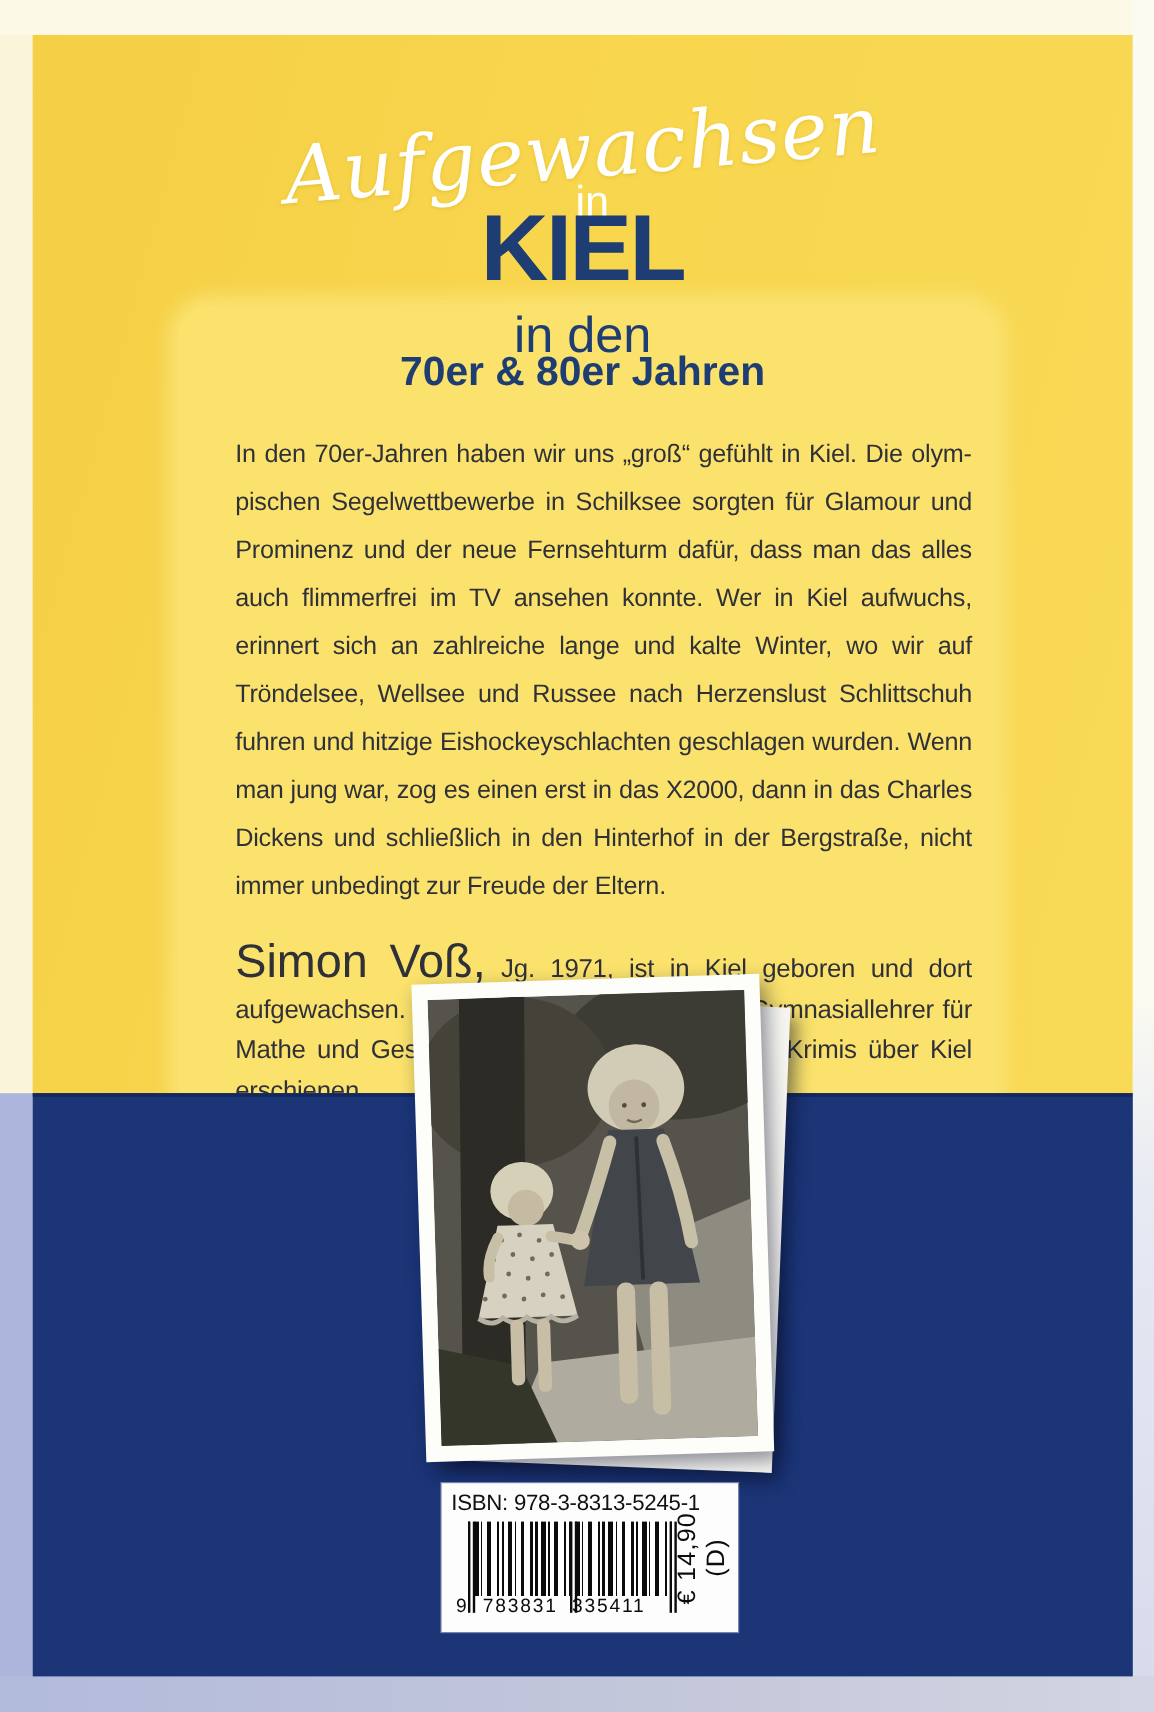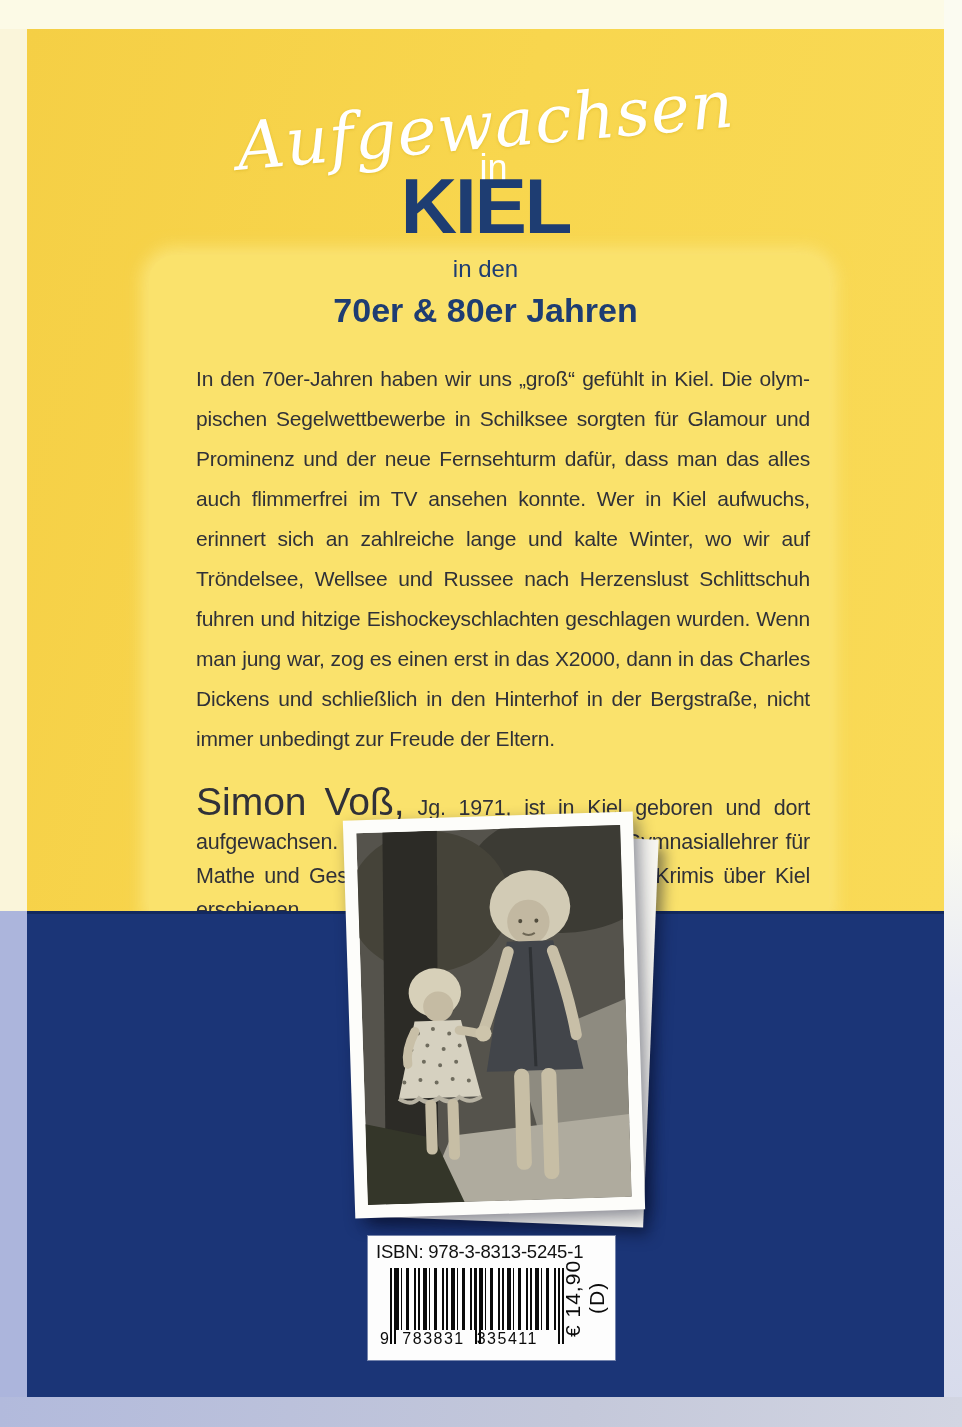--- a/index.html
+++ b/index.html
@@ -28,21 +28,21 @@
     box-shadow:0 0 16px 8px rgba(250,228,118,.95);
   }
   .title-line{position:absolute;left:0;right:0;text-align:center;}
   .script-title{
     top:58px;font-family:"DejaVu Serif",serif;font-style:italic;
     font-size:66px;color:#FFFFFF;transform:rotate(-5deg);letter-spacing:1px;
     text-shadow:0 1px 3px rgba(196,157,10,.35);
   }
   .title-in{top:118px;font-size:36px;font-weight:normal;color:#FFFFFF;padding-left:16px;}
   .title-city{top:132px;font-size:78px;font-weight:bold;color:#1E3D72;letter-spacing:-2px;}
-  .title-inden{top:226px;font-size:24px;color:#1E3D72;}
+  .title-inden{top:226px;font-size:42px;color:#1E3D72;}
   .title-era{top:262px;font-size:34px;font-weight:bold;color:#1E3D72;}
   .text-col{position:absolute;left:169px;top:330px;width:614px;}
   .blurb{
     margin:0;font-size:21px;line-height:40px;color:#303138;
     text-align:justify;letter-spacing:-0.2px;
   }
   .bio{
     margin:26px 0 0 0;font-size:21.5px;line-height:34px;color:#303138;
     text-align:justify;letter-spacing:-0.2px;
   }

